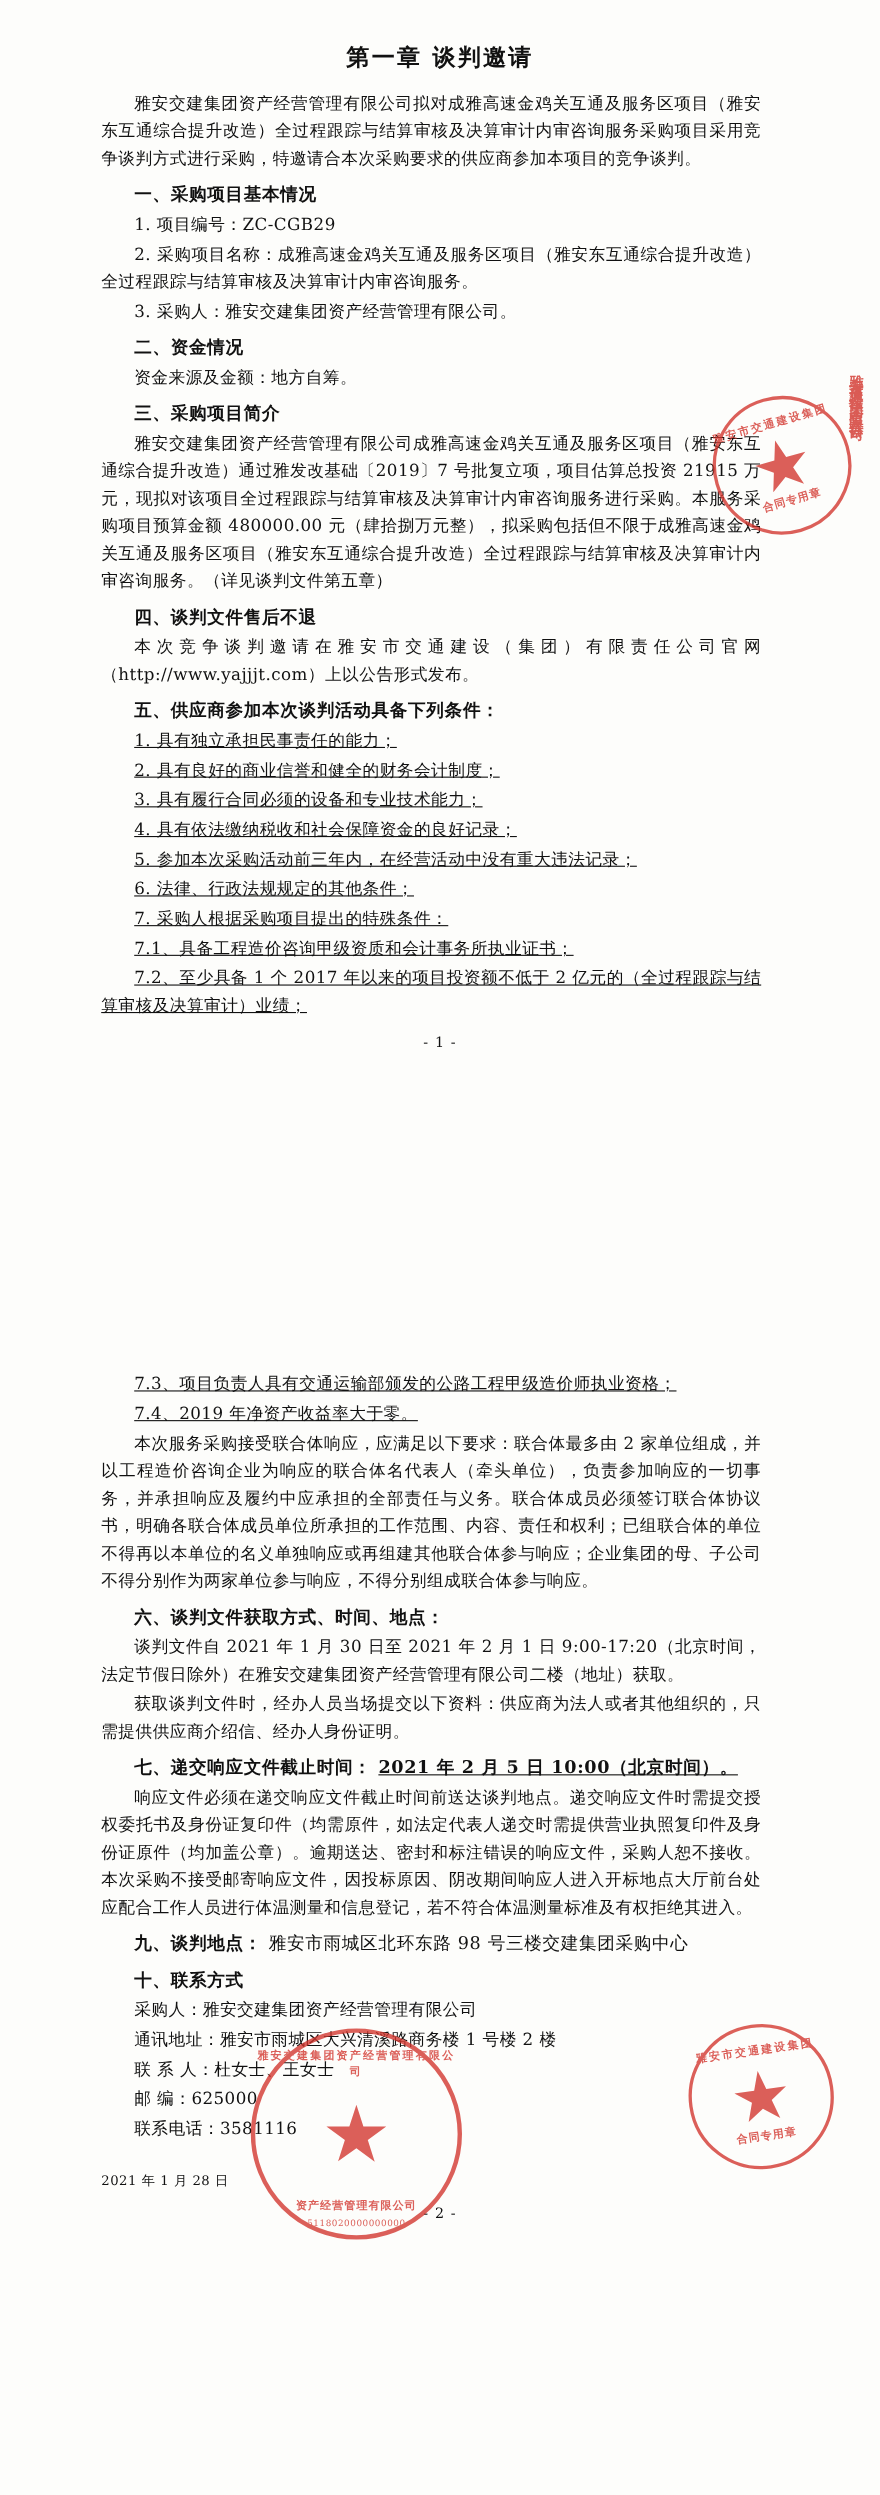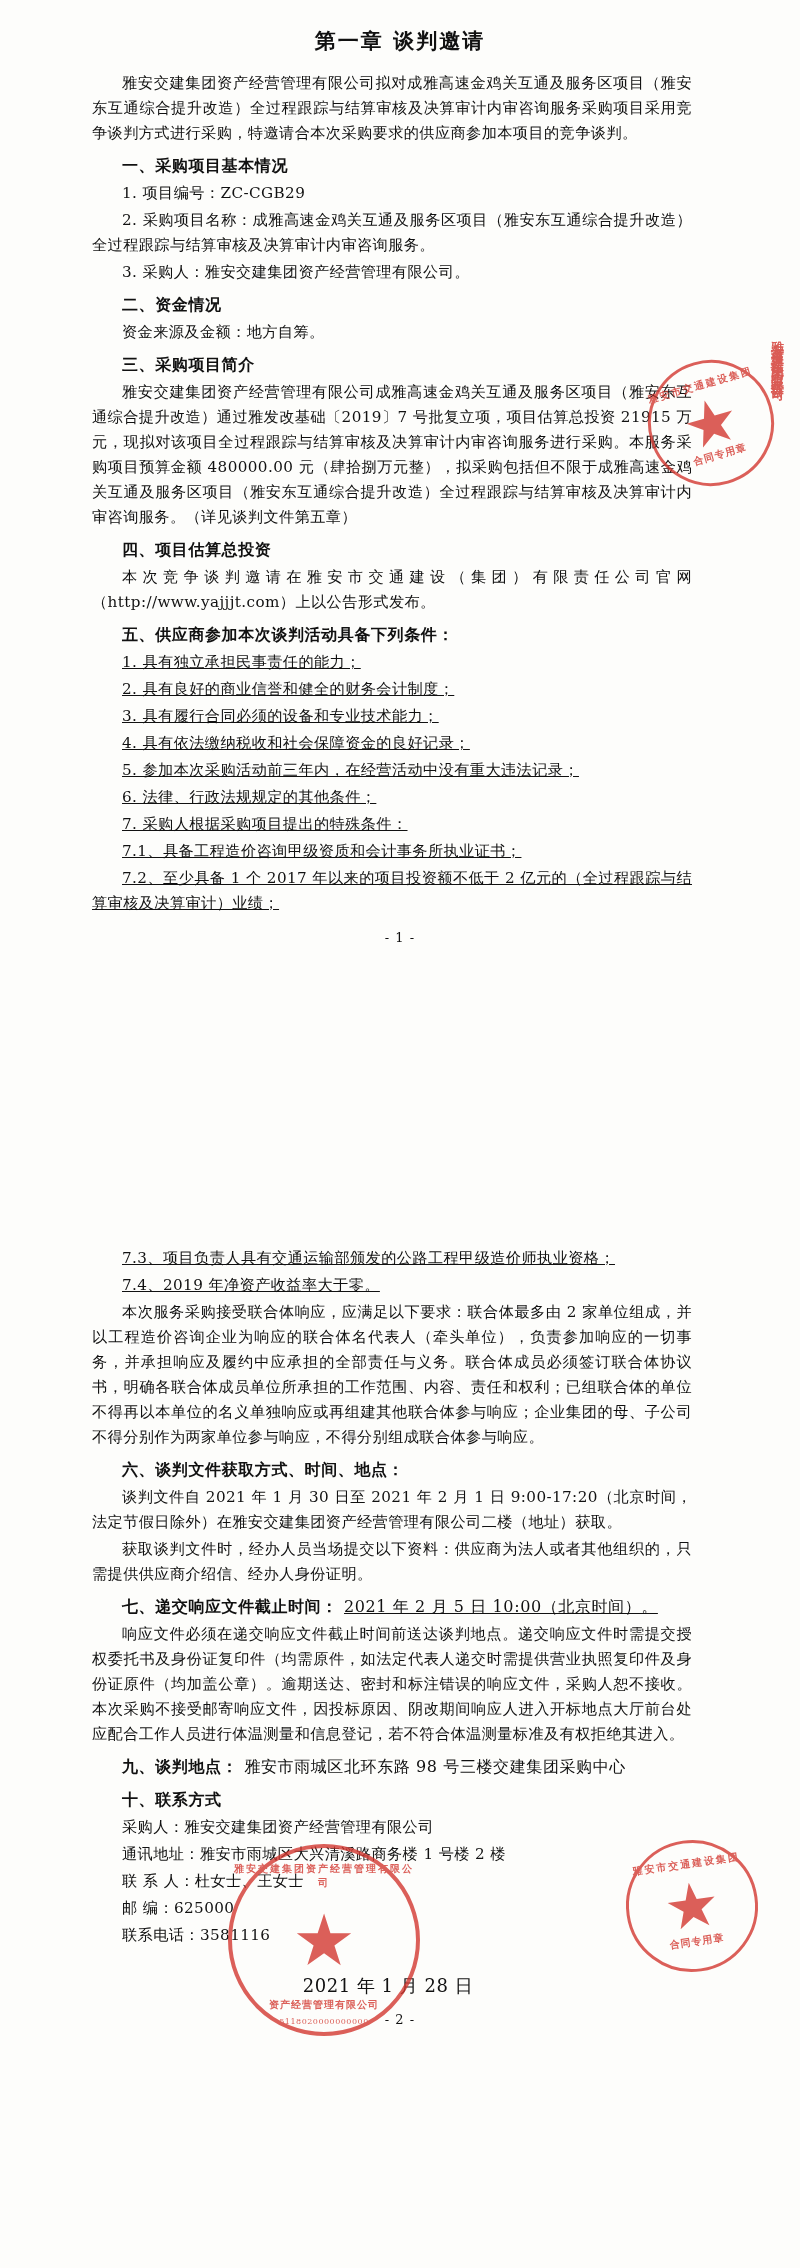--- a/index.html
+++ b/index.html
@@ -22,21 +22,21 @@
   .content {
     position: relative;
     padding: 0 92px;
     z-index: 2;
   }
   .doc-title {
     text-align: center;
     font-size: 21px;
     font-weight: bold;
     letter-spacing: 2px;
-    padding-top: 27px;
+    padding-top: 38px;
     padding-bottom: 16px;
     font-family: "DejaVu Serif", "Liberation Serif", serif;
   }
   p.para {
     margin: 0 16px 2px 0;
     font-size: 15.2px;
     line-height: 25px;
     text-align: justify;
     text-justify: inter-ideograph;
     letter-spacing: 0.4px;
@@ -52,22 +52,22 @@
   }
   .u { text-decoration: underline; }
   .pagenum {
     text-align: center;
     font-size: 13px;
     margin-top: 14px;
     letter-spacing: 1px;
   }
   .gap-block { height: 96px; }
   .date-line {
-    text-align: center;
-    font-size: 18px;
+    text-align: left;
+    font-size: 12px;
     margin-top: 26px;
     padding-right: 24px;
     letter-spacing: 0.5px;
   }
   
   .seal {
     position: absolute;
     border-radius: 50%;
     border: 3px solid #d2342c;
     color: #d2342c;
@@ -164,21 +164,21 @@
     <p class="para indent2">1. 项目编号：ZC-CGB29</p>
     <p class="para indent2">2. 采购项目名称：成雅高速金鸡关互通及服务区项目（雅安东互通综合提升改造）全过程跟踪与结算审核及决算审计内审咨询服务。</p>
     <p class="para indent2">3. 采购人：雅安交建集团资产经营管理有限公司。</p>
 
     <div class="section-head">二、资金情况</div>
     <p class="para indent2">资金来源及金额：地方自筹。</p>
 
     <div class="section-head">三、采购项目简介</div>
     <p class="para indent2">雅安交建集团资产经营管理有限公司成雅高速金鸡关互通及服务区项目（雅安东互通综合提升改造）通过雅发改基础〔2019〕7 号批复立项，项目估算总投资 21915 万元，现拟对该项目全过程跟踪与结算审核及决算审计内审咨询服务进行采购。本服务采购项目预算金额 480000.00 元（肆拾捌万元整），拟采购包括但不限于成雅高速金鸡关互通及服务区项目（雅安东互通综合提升改造）全过程跟踪与结算审核及决算审计内审咨询服务。（详见谈判文件第五章）</p>
 
-    <div class="section-head">四、项目估算总投资</div>
+    <div class="section-head">四、谈判文件售后不退</div>
     <p class="para indent2">本次竞争谈判邀请在雅安市交通建设（集团）有限责任公司官网（http://www.yajjjt.com）上以公告形式发布。</p>
 
     <div class="section-head">五、供应商参加本次谈判活动具备下列条件：</div>
     <p class="para indent2 u">1. 具有独立承担民事责任的能力；</p>
     <p class="para indent2 u">2. 具有良好的商业信誉和健全的财务会计制度；</p>
     <p class="para indent2 u">3. 具有履行合同必须的设备和专业技术能力；</p>
     <p class="para indent2 u">4. 具有依法缴纳税收和社会保障资金的良好记录；</p>
     <p class="para indent2 u">5. 参加本次采购活动前三年内，在经营活动中没有重大违法记录；</p>
     <p class="para indent2 u">6. 法律、行政法规规定的其他条件；</p>
     <p class="para indent2 u">7. 采购人根据采购项目提出的特殊条件：</p>
@@ -212,21 +212,21 @@
     <p class="para indent2 u">7.4、2019 年净资产收益率大于零。</p>
 
     <p class="para indent2">本次服务采购接受联合体响应，应满足以下要求：联合体最多由 2 家单位组成，并以工程造价咨询企业为响应的联合体名代表人（牵头单位），负责参加响应的一切事务，并承担响应及履约中应承担的全部责任与义务。联合体成员必须签订联合体协议书，明确各联合体成员单位所承担的工作范围、内容、责任和权利；已组联合体的单位不得再以本单位的名义单独响应或再组建其他联合体参与响应；企业集团的母、子公司不得分别作为两家单位参与响应，不得分别组成联合体参与响应。</p>
 
     <div class="section-head">六、谈判文件获取方式、时间、地点：</div>
     <p class="para indent2">谈判文件自 2021 年 1 月 30 日至 2021 年 2 月 1 日 9:00-17:20（北京时间，法定节假日除外）在雅安交建集团资产经营管理有限公司二楼（地址）获取。</p>
     <p class="para indent2">获取谈判文件时，经办人员当场提交以下资料：供应商为法人或者其他组织的，只需提供供应商介绍信、经办人身份证明。</p>
 
     <div class="section-head">
       <span>七、递交响应文件截止时间：</span>
-      <span class="u" style="font-weight:normal">2021 年 2 月 5 日 10:00（北京时间）。</span>
+      <span class="u" style="font-weight:bold">2021 年 2 月 5 日 10:00（北京时间）。</span>
     </div>
 
     <p class="para indent2">响应文件必须在递交响应文件截止时间前送达谈判地点。递交响应文件时需提交授权委托书及身份证复印件（均需原件，如法定代表人递交时需提供营业执照复印件及身份证原件（均加盖公章）。逾期送达、密封和标注错误的响应文件，采购人恕不接收。本次采购不接受邮寄响应文件，因投标原因、阴改期间响应人进入开标地点大厅前台处应配合工作人员进行体温测量和信息登记，若不符合体温测量标准及有权拒绝其进入。</p>
 
     <div class="section-head">
       <span>九、谈判地点：</span>
       <span style="font-weight:normal">雅安市雨城区北环东路 98 号三楼交建集团采购中心</span>
     </div>
 
     <div class="section-head">十、联系方式</div>

